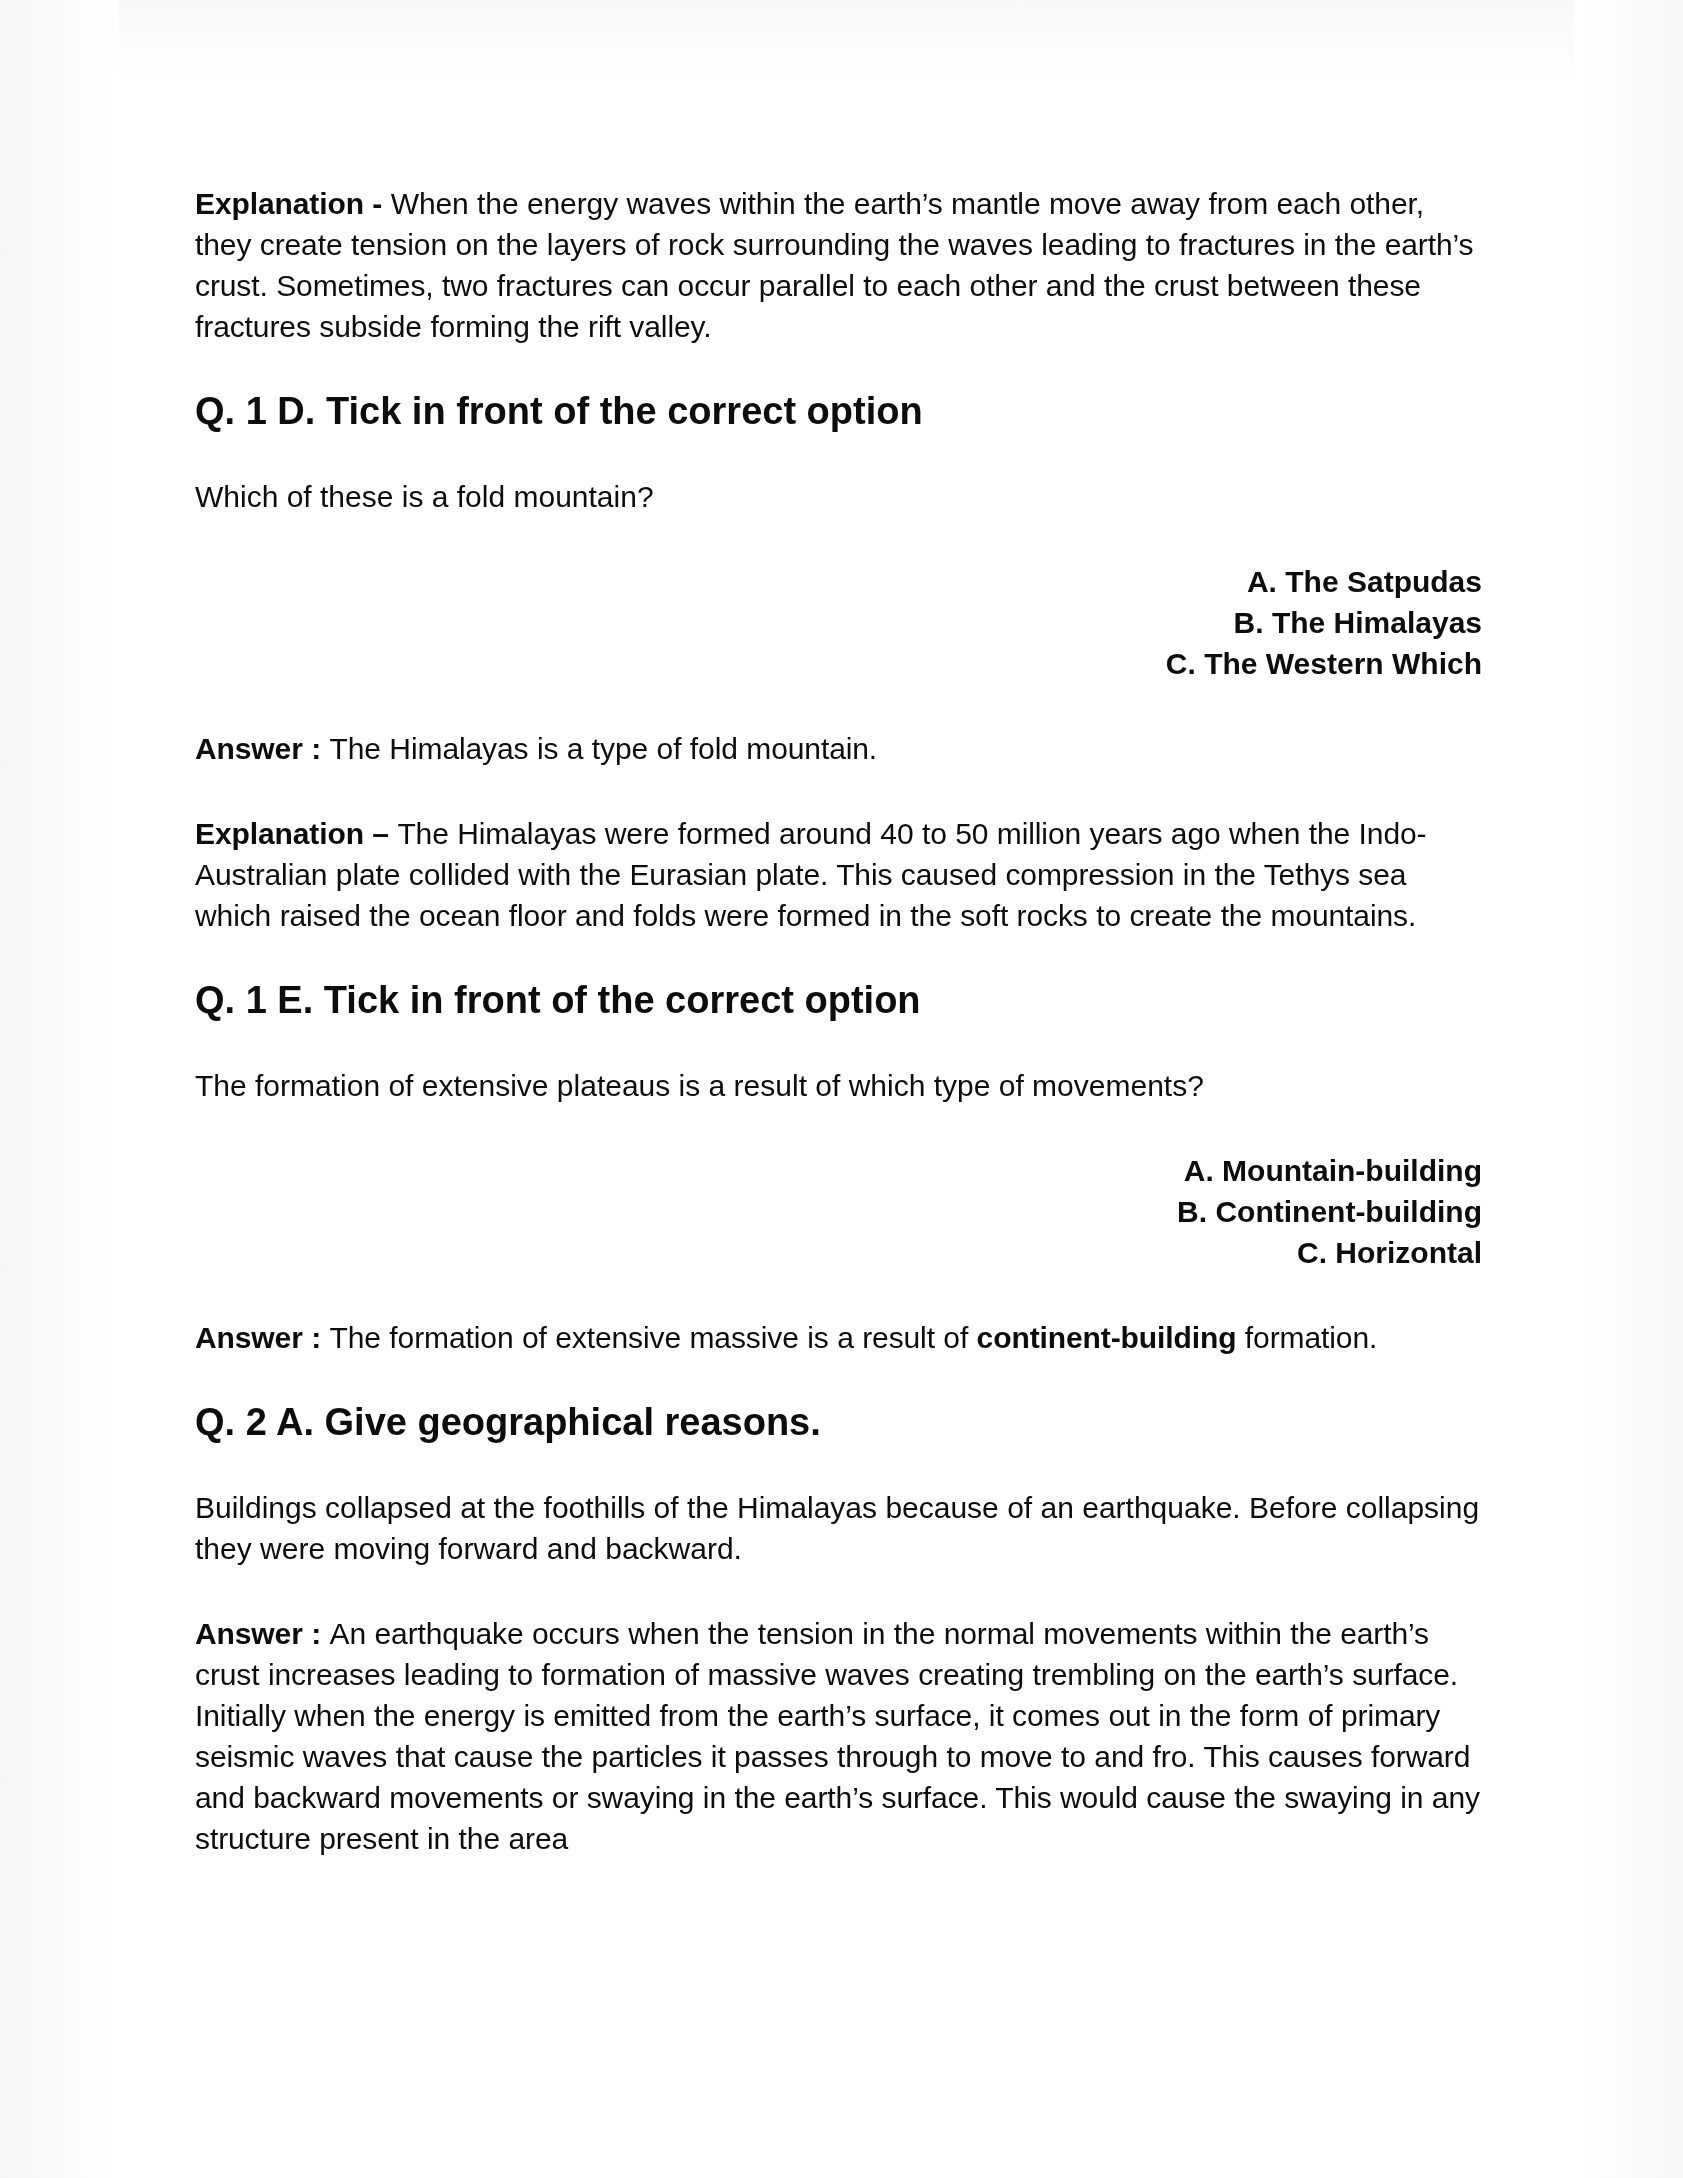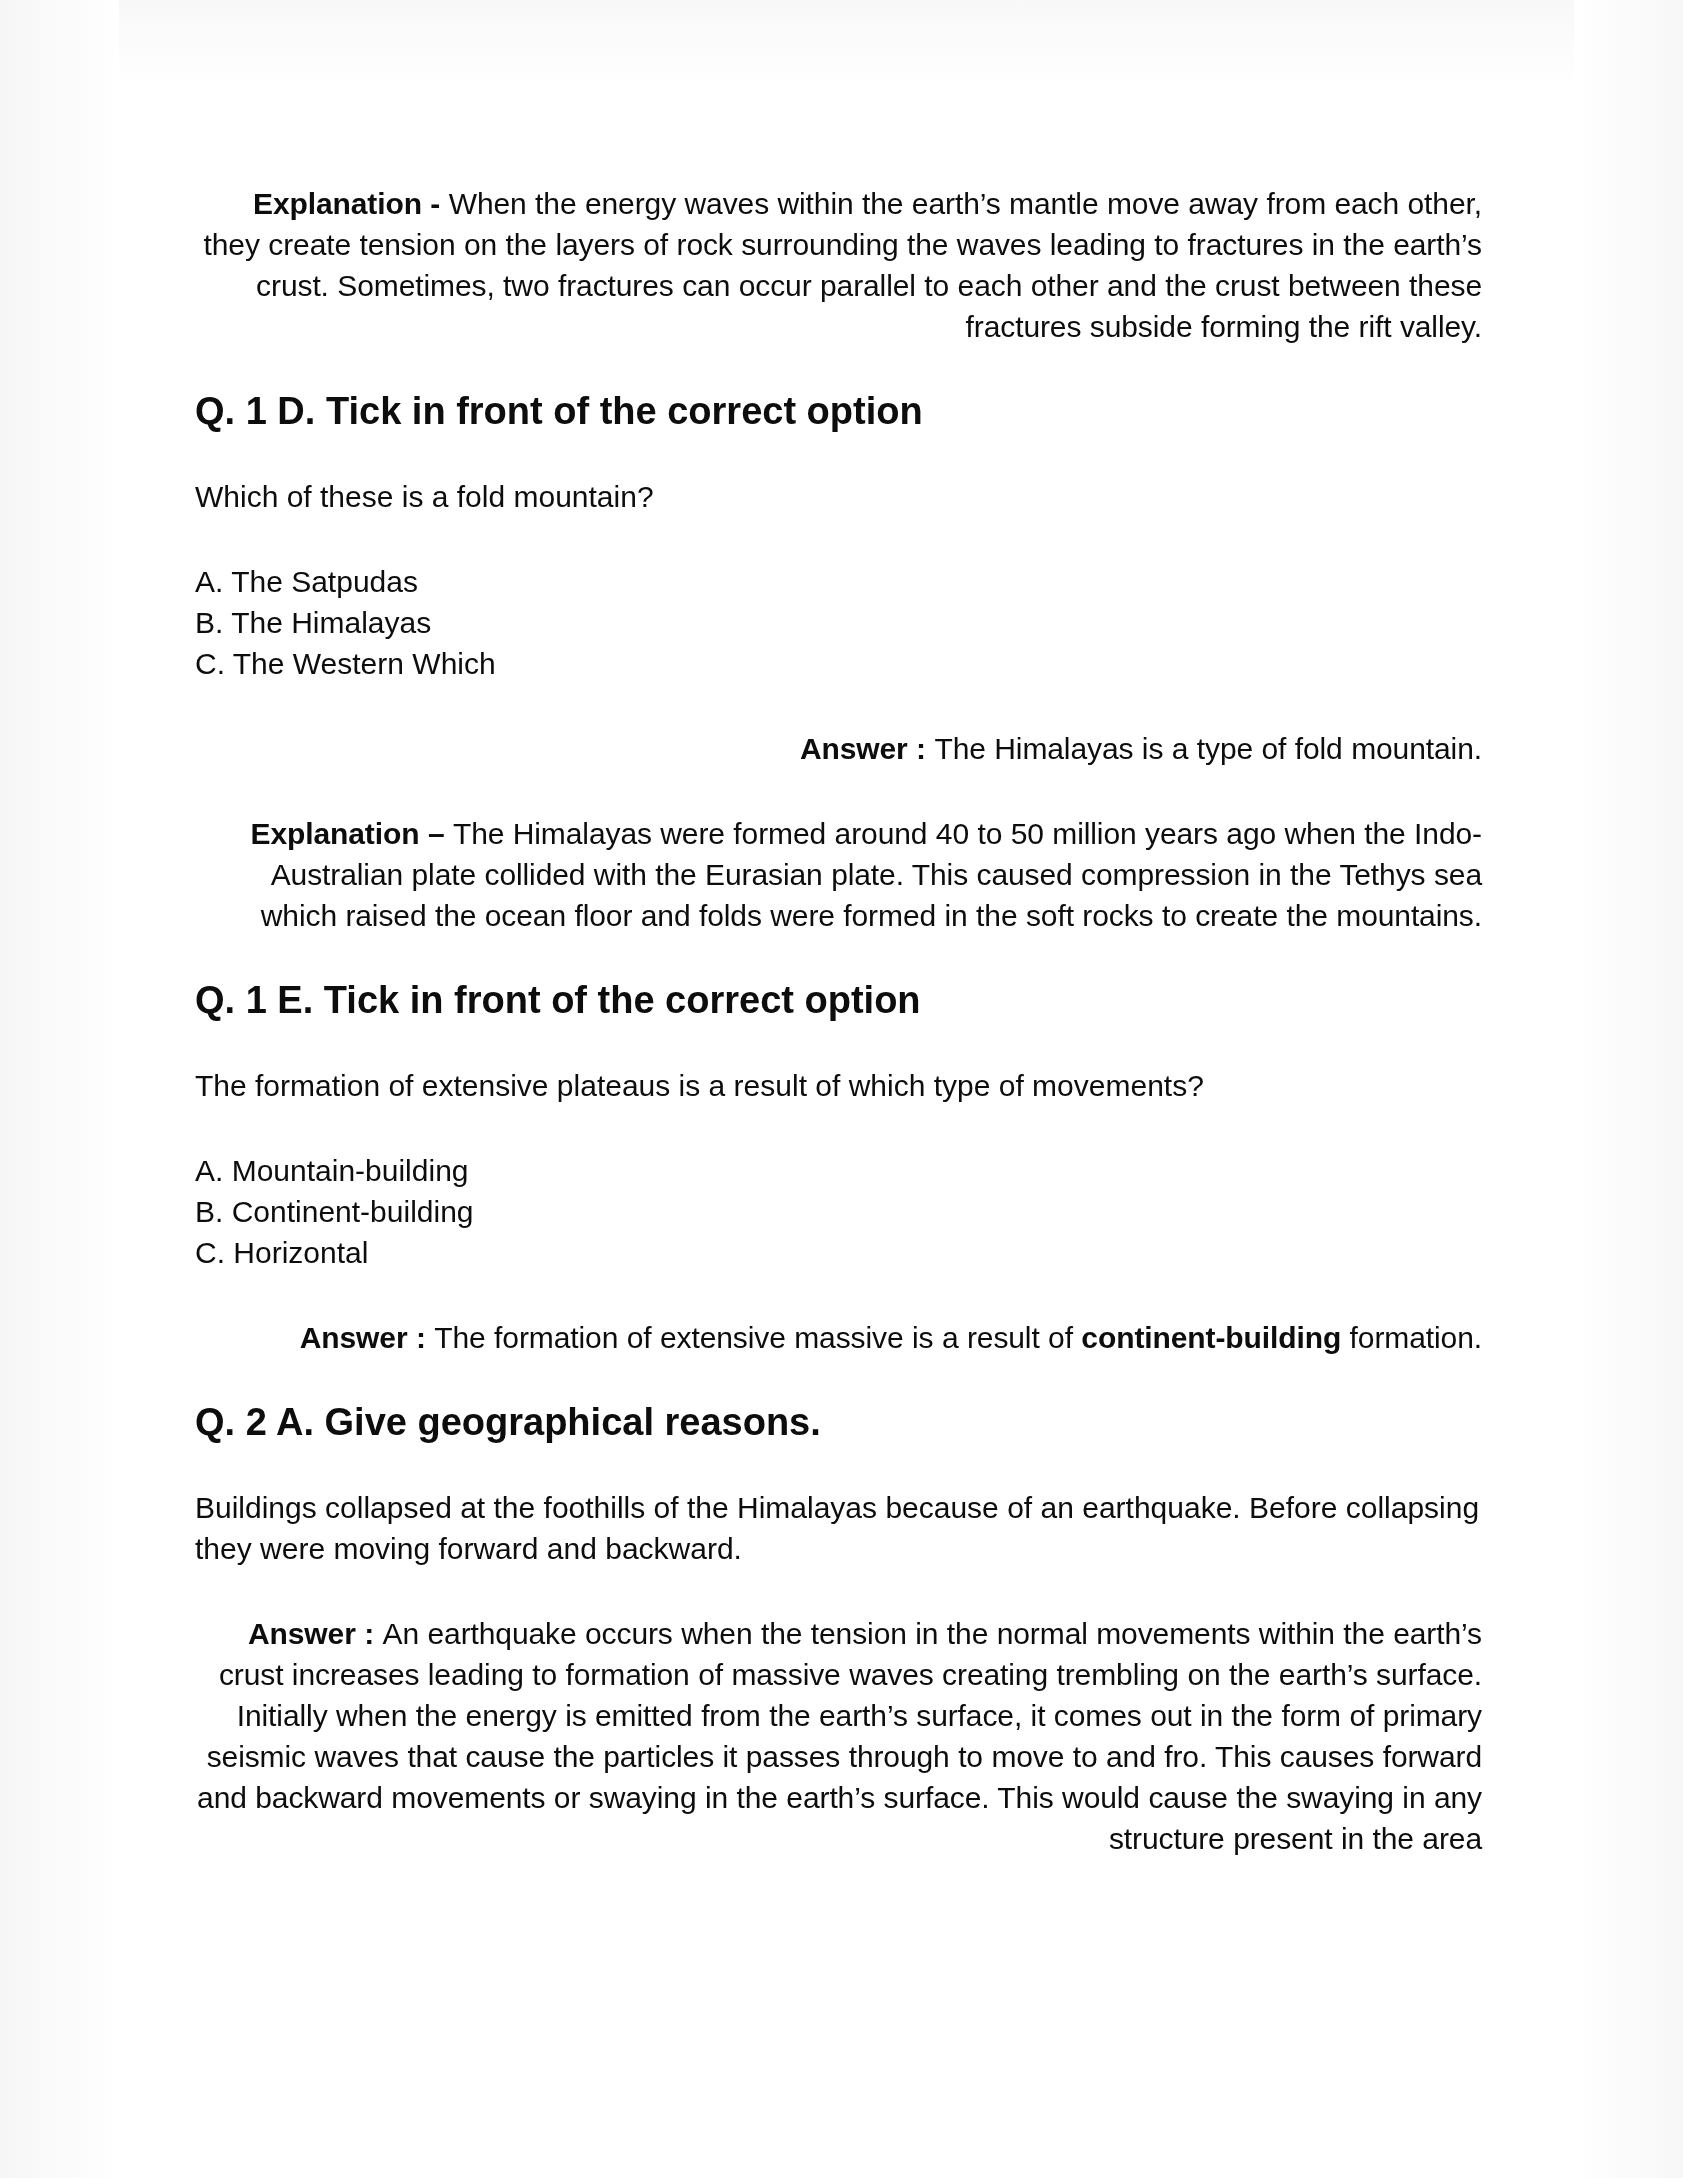--- a/index.html
+++ b/index.html
@@ -26,42 +26,43 @@
     position: absolute;
     left: 195px;
     top: 183px;
     width: 1287px;
   }
   p.block {
     margin: 0 0 44px 0;
     font-size: 30px;
     line-height: 41px;
     letter-spacing: -0.1px;
-    text-align: right;
+    text-align: left;
     word-spacing: 0.2px;
   }
   p.block:last-child { margin-bottom: 4px; }
   .bold { font-weight: bold; }
   .heading {
     font-weight: bold;
     font-size: 38px;
     line-height: 41px;
     margin: 0 0 44px 0;
   }
   .qtext {
     font-weight: normal;
     font-size: 30px;
     line-height: 41px;
     margin: 0 0 44px 0;
   }
   .options {
-    font-weight: normal;
+    font-weight: bold;
     font-size: 30px;
     line-height: 41px;
     margin: 0 0 44px 0;
+    text-align: right;
   }
   .opt-line { display: block; }
   
   .scan-left {
     position: absolute;
     left: 0; top: 0;
     width: 119px; height: 2178px;
     background: linear-gradient(to right, #f6f6f6, #ffffff);
     pointer-events: none;
   }

